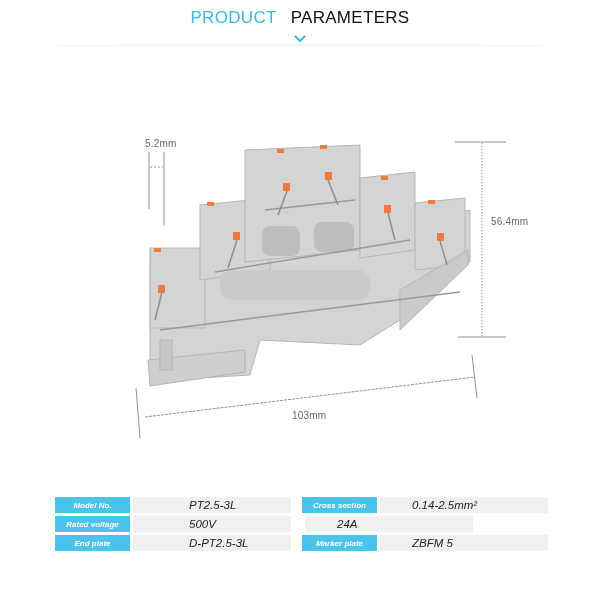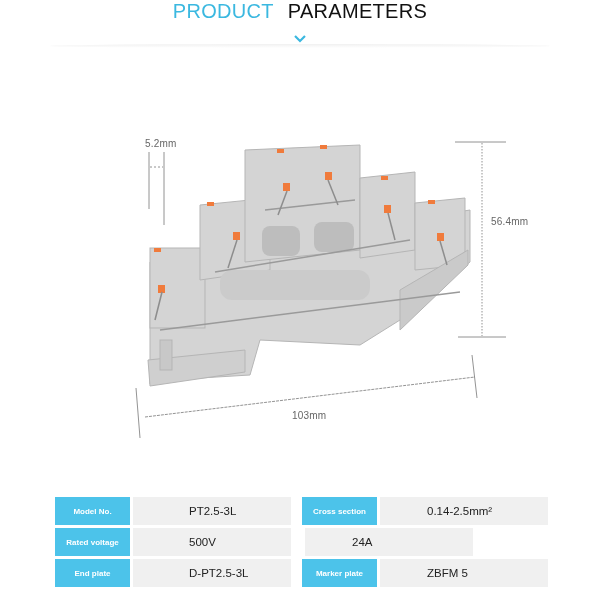--- a/index.html
+++ b/index.html
@@ -1,36 +1,36 @@
 <!DOCTYPE html>
 <html><head>
 <meta charset="utf-8">
 <style>
   * { box-sizing: border-box; margin: 0; padding: 0; }
   html, body { width: 600px; height: 600px; background: #ffffff; overflow: hidden; }
   body { position: relative; font-family: "Liberation Sans", sans-serif; }
 
-  .header { position: absolute; top: 0; left: 0; width: 600px; height: 24px; text-align: center; font-size: 20px; letter-spacing: 0.3px; }
+  .header { position: absolute; top: 8px; left: 0; width: 600px; height: 24px; text-align: center; font-size: 17px; letter-spacing: 0.3px; }
   .header .hl { color: #3bb8e0; margin-right: 14px; }
   .header .dk { color: #111111; }
   .divider { position: absolute; top: 44px; left: 50px; width: 500px; height: 4px;
     background: linear-gradient(to bottom, rgba(0,0,0,0.06), rgba(0,0,0,0)); border-radius: 50%; }
   .chev { position: absolute; top: 33px; left: 292px; width: 16px; height: 12px; }
 
   .dim-text { position: absolute; font-size: 10px; color: #666; letter-spacing: 0.2px; }
 
   .product { position: absolute; left: 0; top: 0; width: 600px; height: 480px; }
 
   .spec-table { position: absolute; top: 497px; left: 55px; width: 494px; }
-  .row { display: flex; height: 28px; margin-bottom: 3px; }
+  .row { display: flex; height: 16px; margin-bottom: 3px; font-style: italic; }
   .lbl { width: 75px; background: #4cc3ea; color: #fff; font-size: 8px; font-weight: bold; display: flex; align-items: center; justify-content: center; }
   .val { background: #f0f0f0; color: #222; font-size: 11.5px; display: flex; align-items: center; padding-left: 56px; }
   .val.l { width: 158px; margin-left: 3px; }
   .gap { width: 11px; }
-  .val.r { width: 168px; margin-left: 3px; padding-left: 47px; }
+  .val.r { width: 168px; margin-left: 3px; padding-left: 32px; }
 </style>
 </head>
 <body>
 
 <div class="header">
   <span class="hl">PRODUCT</span><span class="dk">PARAMETERS</span>
 </div>
 <div class="divider"></div>
 <svg class="chev" viewBox="0 0 16 12">
   <polyline points="3,3 8,8 13,3" fill="none" stroke="#3bb8e0" stroke-width="2.2"></polyline>

